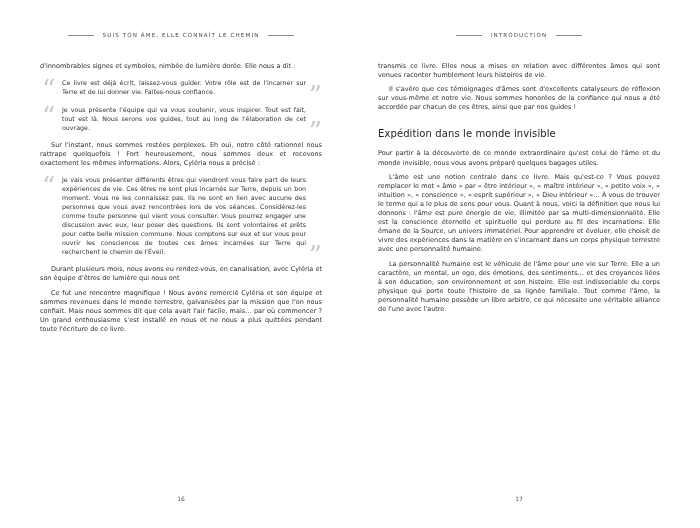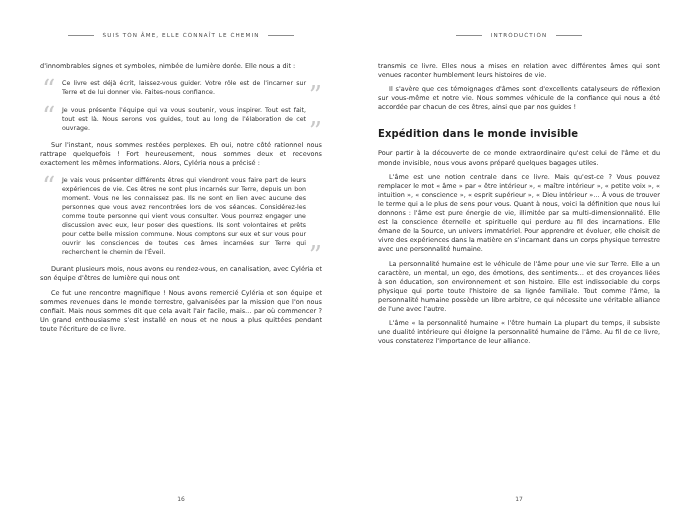--- a/index.html
+++ b/index.html
@@ -92,21 +92,21 @@
   .quote p {
     font-size: 6.3px;
     line-height: 9px;
     text-align: justify;
     margin: 0;
     color: #333;
   }
 
   h2.section {
     font-size: 10px;
-    font-weight: bold;
+    font-weight: normal;
     margin: 16px 0 10px 0;
     color: #1d1d1d;
     letter-spacing: 0.1px;
   }
 
   .folio {
     text-align: center;
     font-size: 6px;
     color: #555;
     padding-top: 8px;
@@ -158,26 +158,25 @@
 
   <div class="page page-right">
     <div class="runhead">
       <span class="rule"></span>
       <span class="rh-text">INTRODUCTION</span>
       <span class="rule"></span>
     </div>
 
     <div class="body">
       <p>transmis ce livre. Elles nous a mises en relation avec différentes âmes qui sont venues raconter humblement leurs histoires de vie.</p>
-      <p class="indent">Il s'avère que ces témoignages d'âmes sont d'excellents catalyseurs de réflexion sur vous-même et notre vie. Nous sommes véhicule de la confiance qui nous a été accordée par chacun de ces êtres, ainsi que par nos guides !</p>
+      <p class="indent">Il s'avère que ces témoignages d'âmes sont d'excellents catalyseurs de réflexion sur vous-même et notre vie. Nous sommes honorées de la confiance qui nous a été accordée par chacun de ces êtres, ainsi que par nos guides !</p>
 
       <h2 class="section">Expédition dans le monde invisible</h2>
 
       <p>Pour partir à la découverte de ce monde extraordinaire qu'est celui de l'âme et du monde invisible, nous vous avons préparé quelques bagages utiles.</p>
       <p class="indent">L'âme est une notion centrale dans ce livre. Mais qu'est-ce ? Vous pouvez remplacer le mot « âme » par « être intérieur », « maître intérieur », « petite voix », « intuition », « conscience », « esprit supérieur », « Dieu intérieur »… À vous de trouver le terme qui a le plus de sens pour vous. Quant à nous, voici la définition que nous lui donnons : l'âme est pure énergie de vie, illimitée par sa multi-dimensionnalité. Elle est la conscience éternelle et spirituelle qui perdure au fil des incarnations. Elle émane de la Source, un univers immatériel. Pour apprendre et évoluer, elle choisit de vivre des expériences dans la matière en s'incarnant dans un corps physique terrestre avec une personnalité humaine.</p>
       <p class="indent">La personnalité humaine est le véhicule de l'âme pour une vie sur Terre. Elle a un caractère, un mental, un ego, des émotions, des sentiments… et des croyances liées à son éducation, son environnement et son histoire. Elle est indissociable du corps physique qui porte toute l'histoire de sa lignée familiale. Tout comme l'âme, la personnalité humaine possède un libre arbitre, ce qui nécessite une véritable alliance de l'une avec l'autre.</p>
-      <p class="indent">L'âme « la personnalité humaine « l'être humain La plupart du temps, il subsiste une dualité intérieure qui éloigne la personnalité humaine de l'âme. Au fil de ce livre, vous constaterez l'importance de leur alliance.</p>
     </div>
 
     <div class="folio">17</div>
   </div>
 
 </div>
 
 </body></html>

